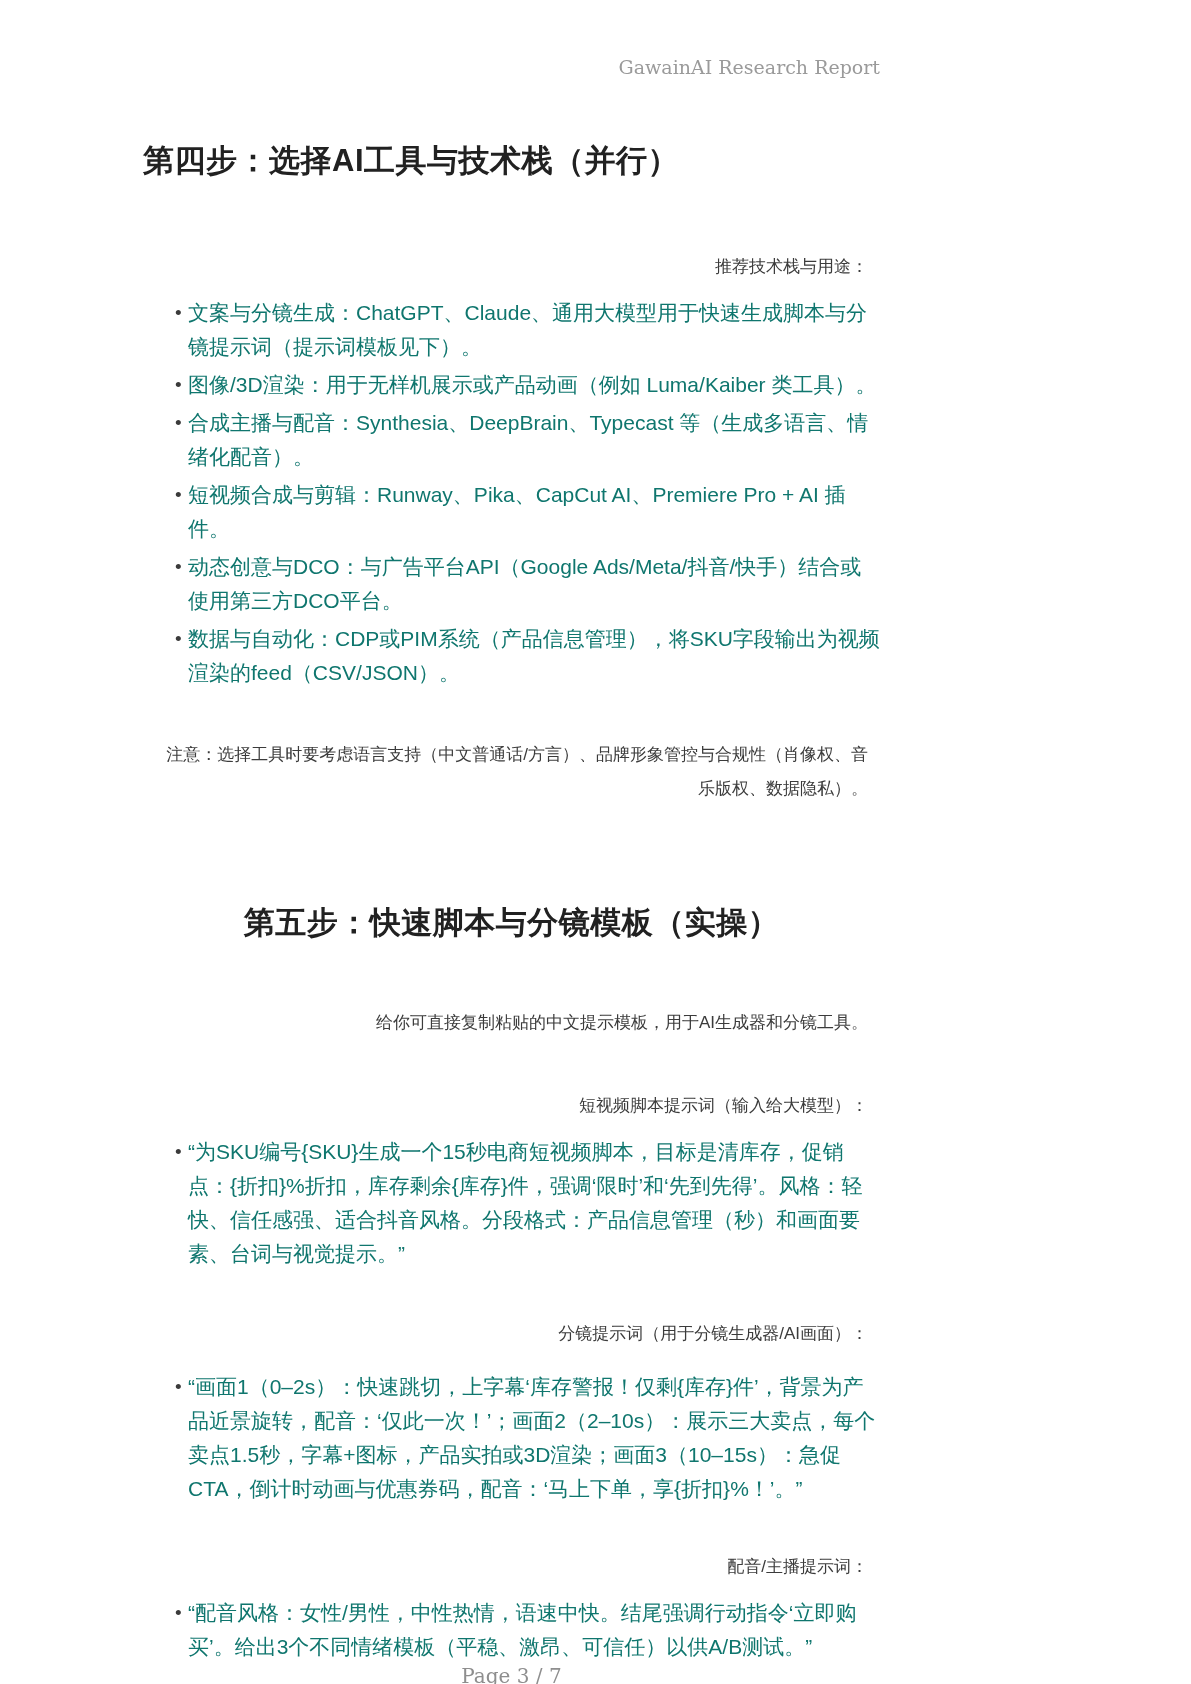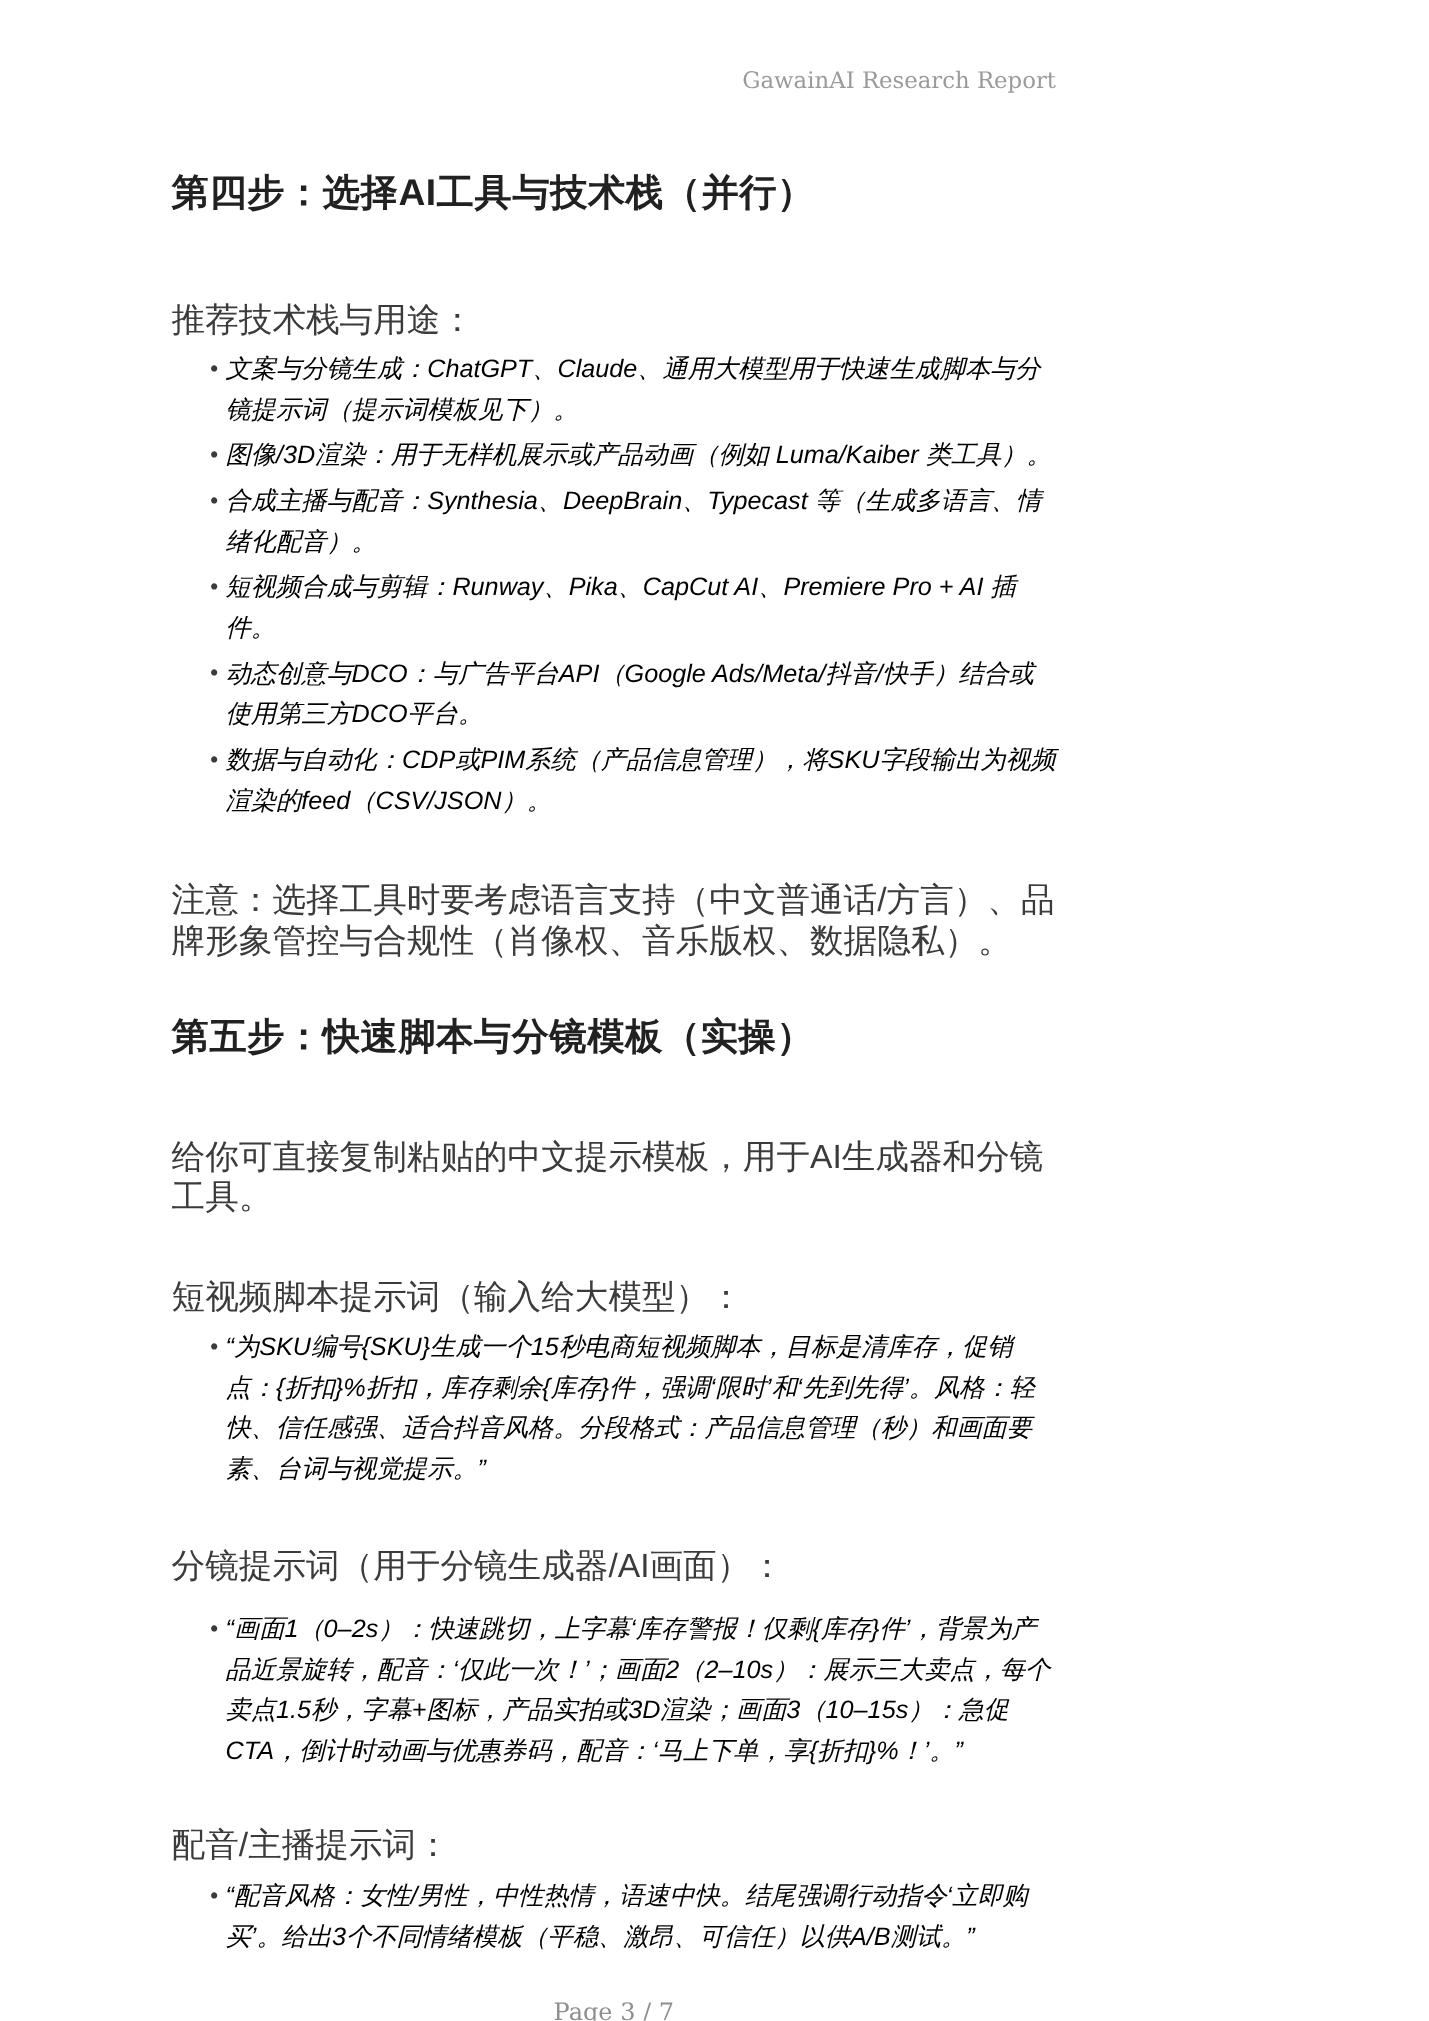--- a/index.html
+++ b/index.html
@@ -23,27 +23,28 @@
 
   h1.h {
     margin: 0;
     font-size: 31px;
     line-height: 42px;
     font-weight: 700;
     color: #212121;
     letter-spacing: 0.5px;
   }
   #heading-step4 { margin-top: 62px; }
-  #heading-step5 { margin-top: 42px; }
+  #heading-step5 { margin-top: 96px; text-align: center; }
 
   .para, .label {
-    margin: 0;
-    font-size: 28px;
+    margin: 12px;
+    font-size: 17px;
     line-height: 34px;
     color: #3b3b3b;
+    text-align: right;
   }
   #intro4 { margin-top: 68px; }
   #note4  { margin-top: 48px; }
   #intro5 { margin-top: 62px; }
   #label-script  { margin-top: 49px; }
   #label-storyboard { margin-top: 46px; }
   #label-voice   { margin-top: 44px; }
 
   ul.blist {
     margin: 0; padding: 0 0 0 32px;
@@ -51,23 +52,22 @@
   }
   #list-tech { margin-top: 7px; }
   #list-script { margin-top: 8px; }
   #list-storyboard { margin-top: 19px; }
   #list-voice { margin-top: 9px; }
   ul.blist li {
     position: relative;
     padding-left: 13px;
     font-size: 21px;
     line-height: 34px;
-    color: #000000;
+    color: #0f766e;
     margin-bottom: 4px;
-    font-style: italic;
   }
   ul.blist li::before {
     content: "\2022";
     position: absolute;
     left: 0; top: 0;
     font-size: 19px;
     line-height: 34px;
     color: #3b3b3b;
   }
 

